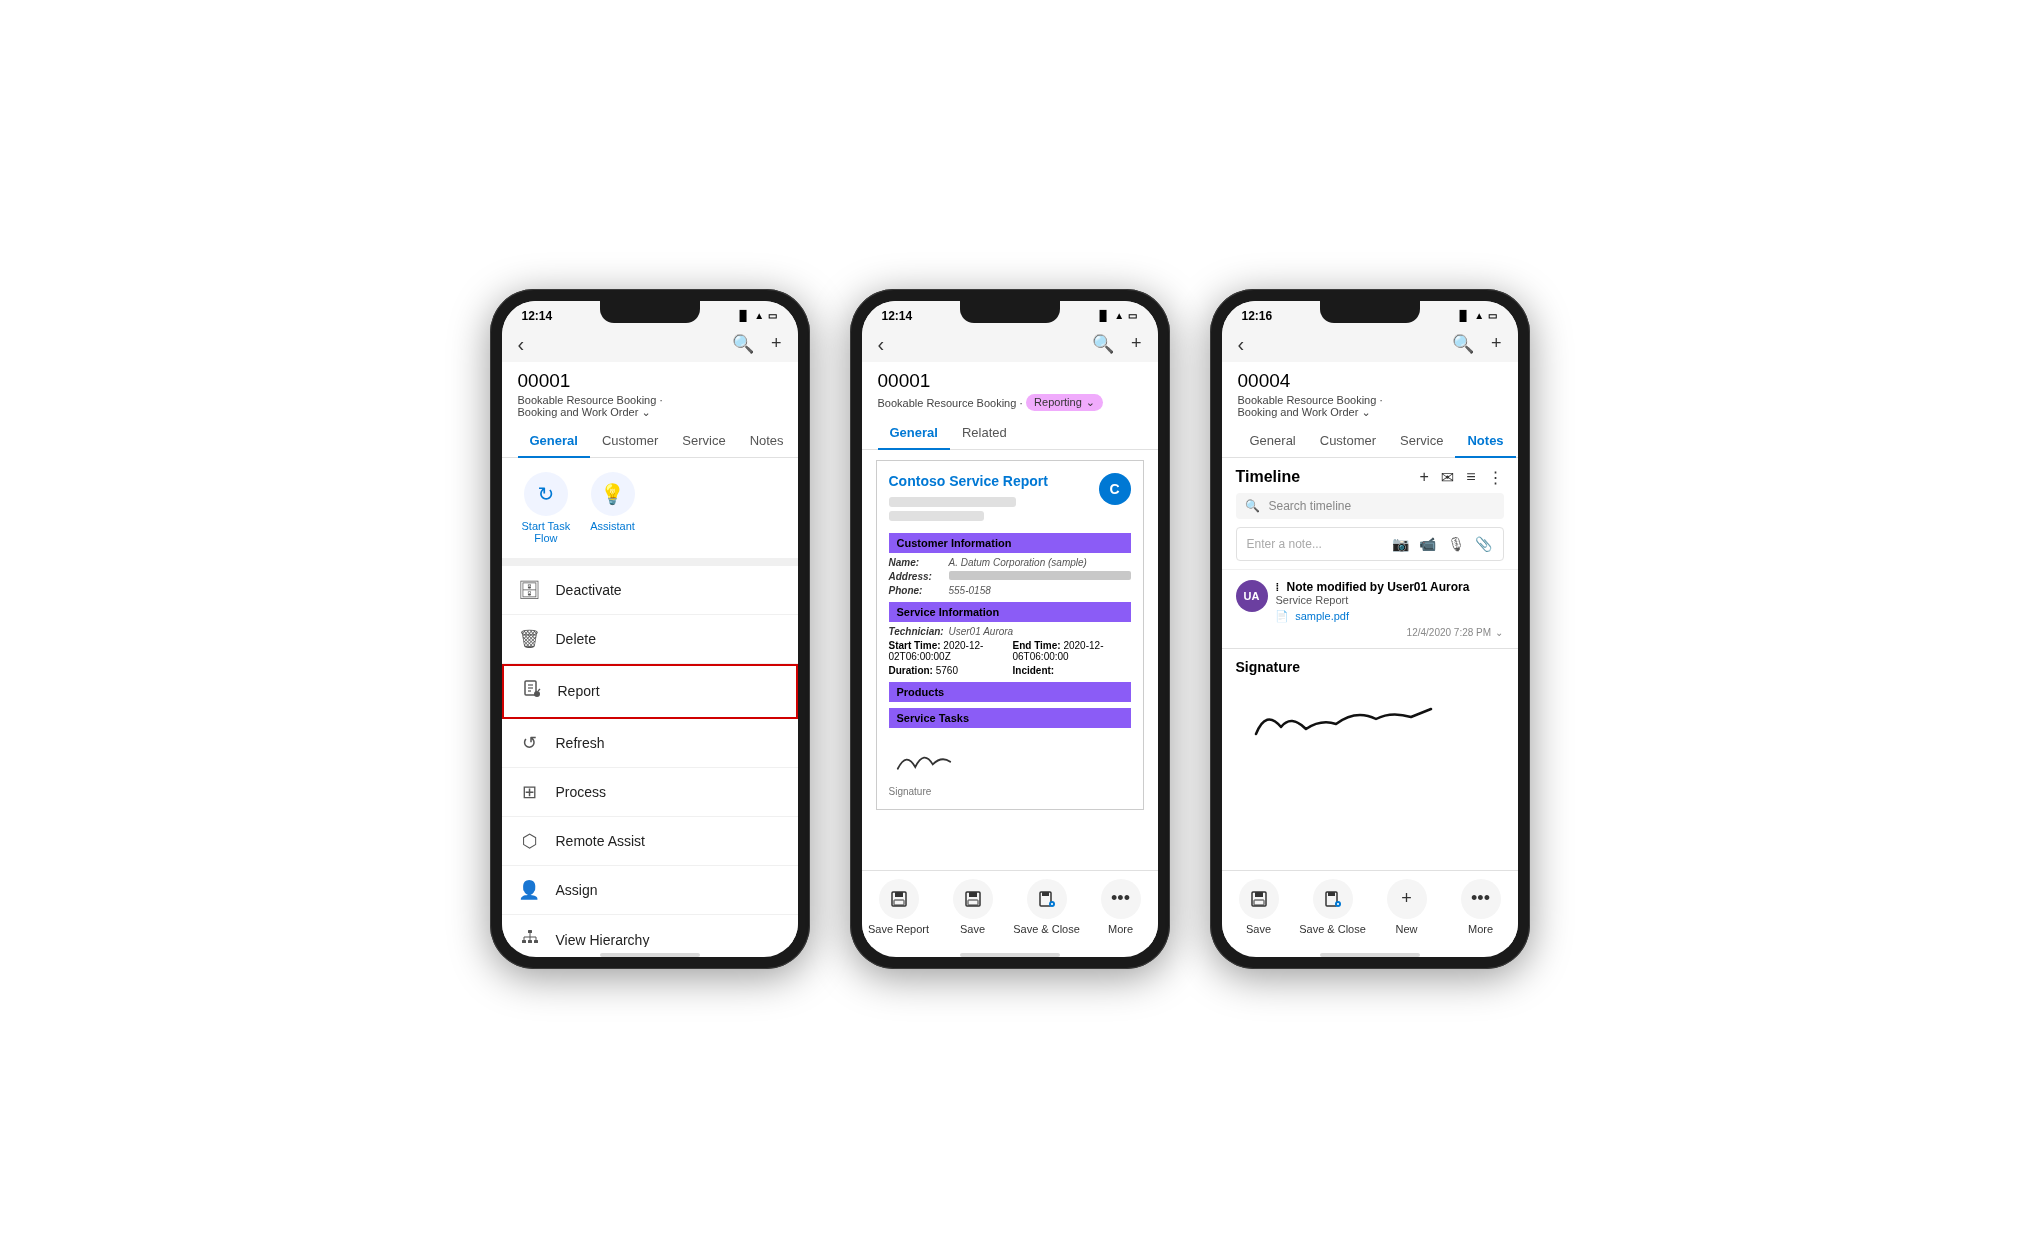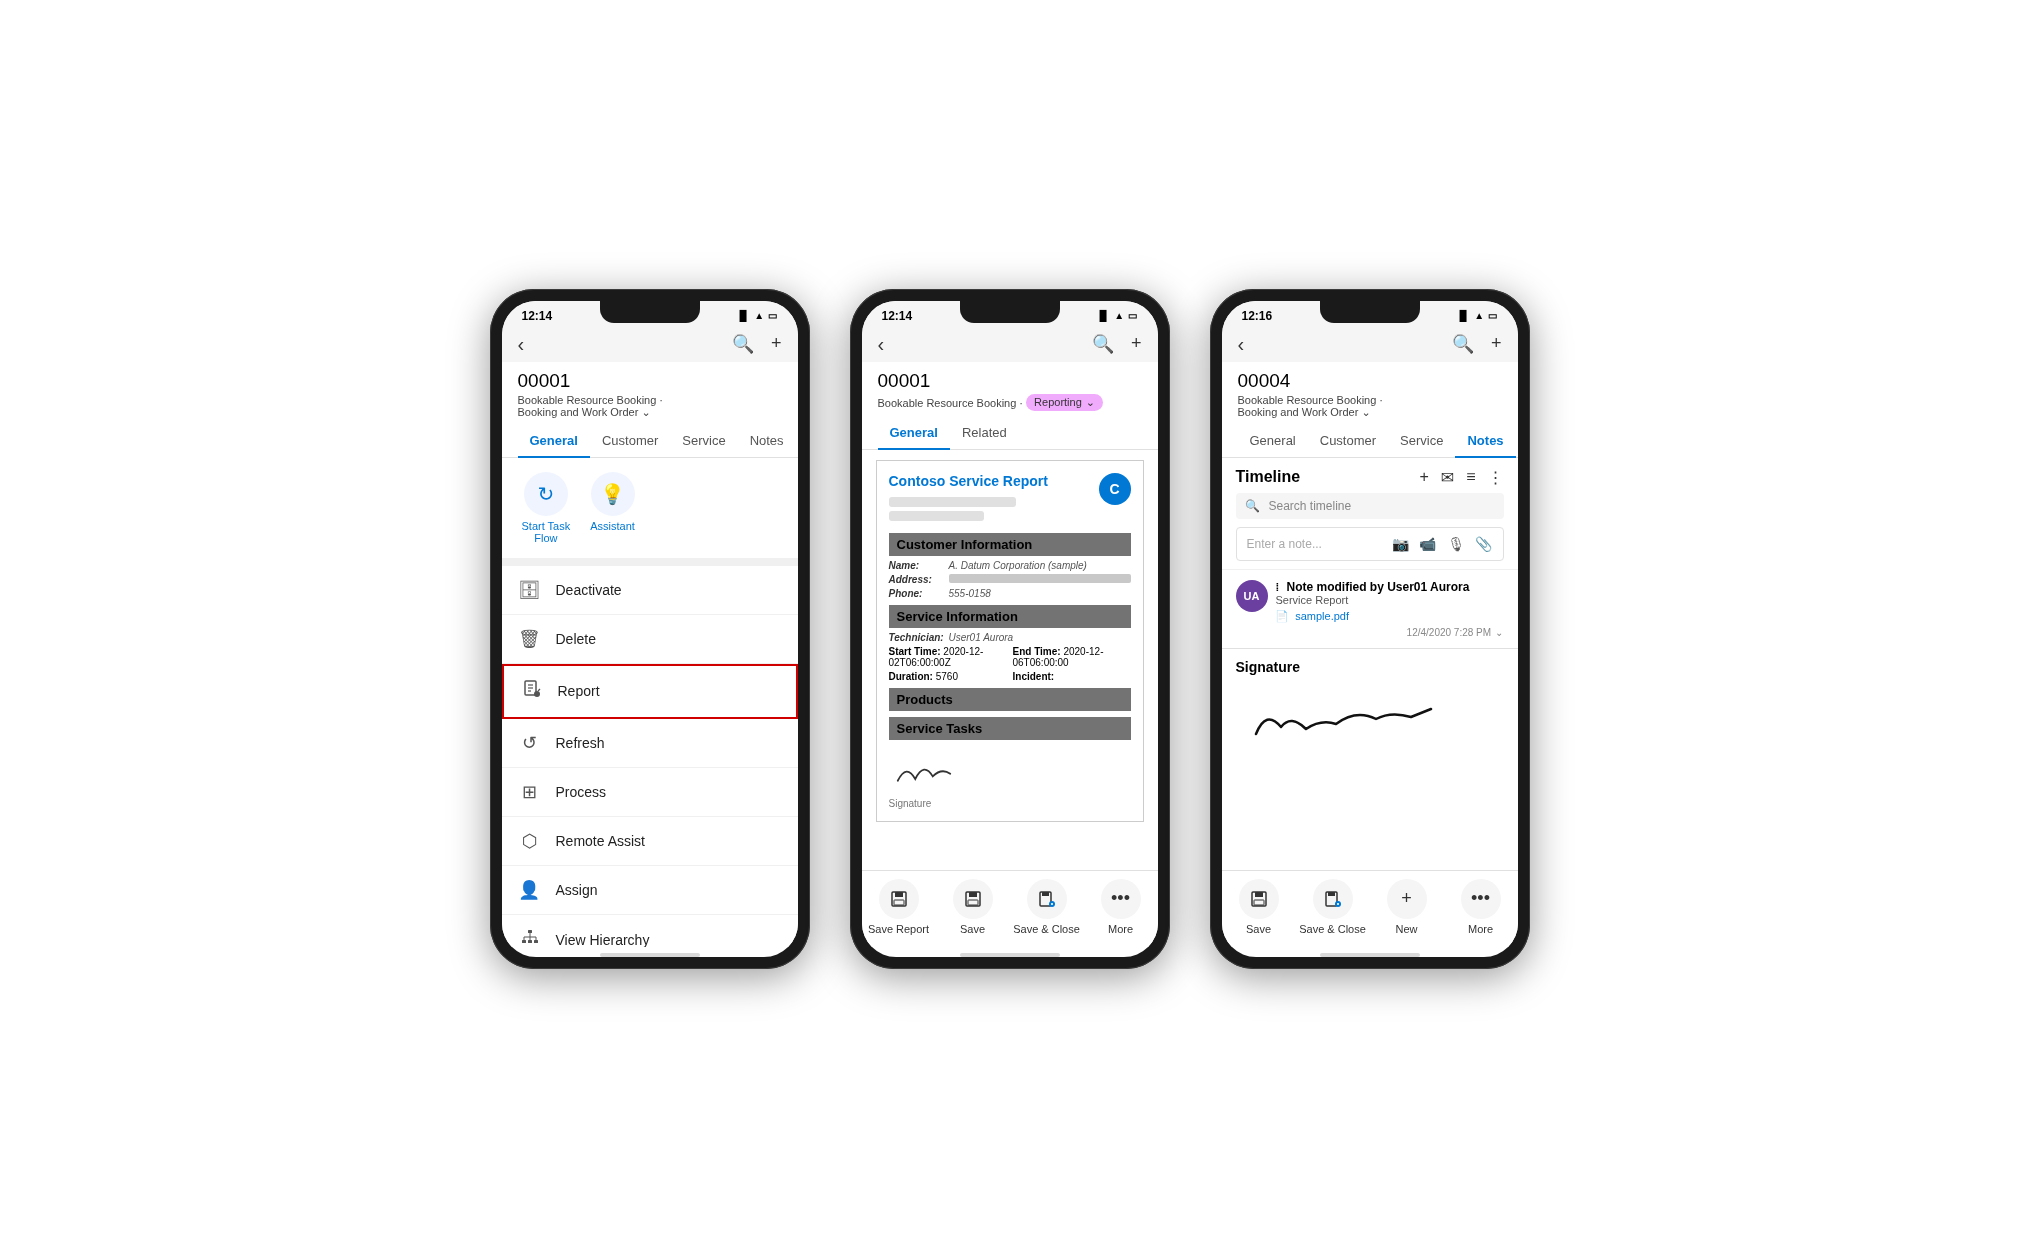--- a/index.html
+++ b/index.html
@@ -196,23 +196,23 @@
     }
     .report-title { font-size: 14px; font-weight: 700; color: #0078d4; margin-bottom: 8px; }
     .report-header-blurred {
       background: #e0e0e0;
       height: 10px;
       border-radius: 3px;
       margin-bottom: 4px;
       width: 80%;
     }
     .report-section-title {
-      background: #737373;
+      background: #8b5cf6;
       padding: 4px 8px;
-      font-size: 13px;
+      font-size: 11px;
       font-weight: 600;
       margin: 6px 0 4px;
     }
     .report-row {
       display: flex;
       align-items: flex-start;
       margin-bottom: 3px;
       font-size: 10px;
       font-style: italic;
     }

